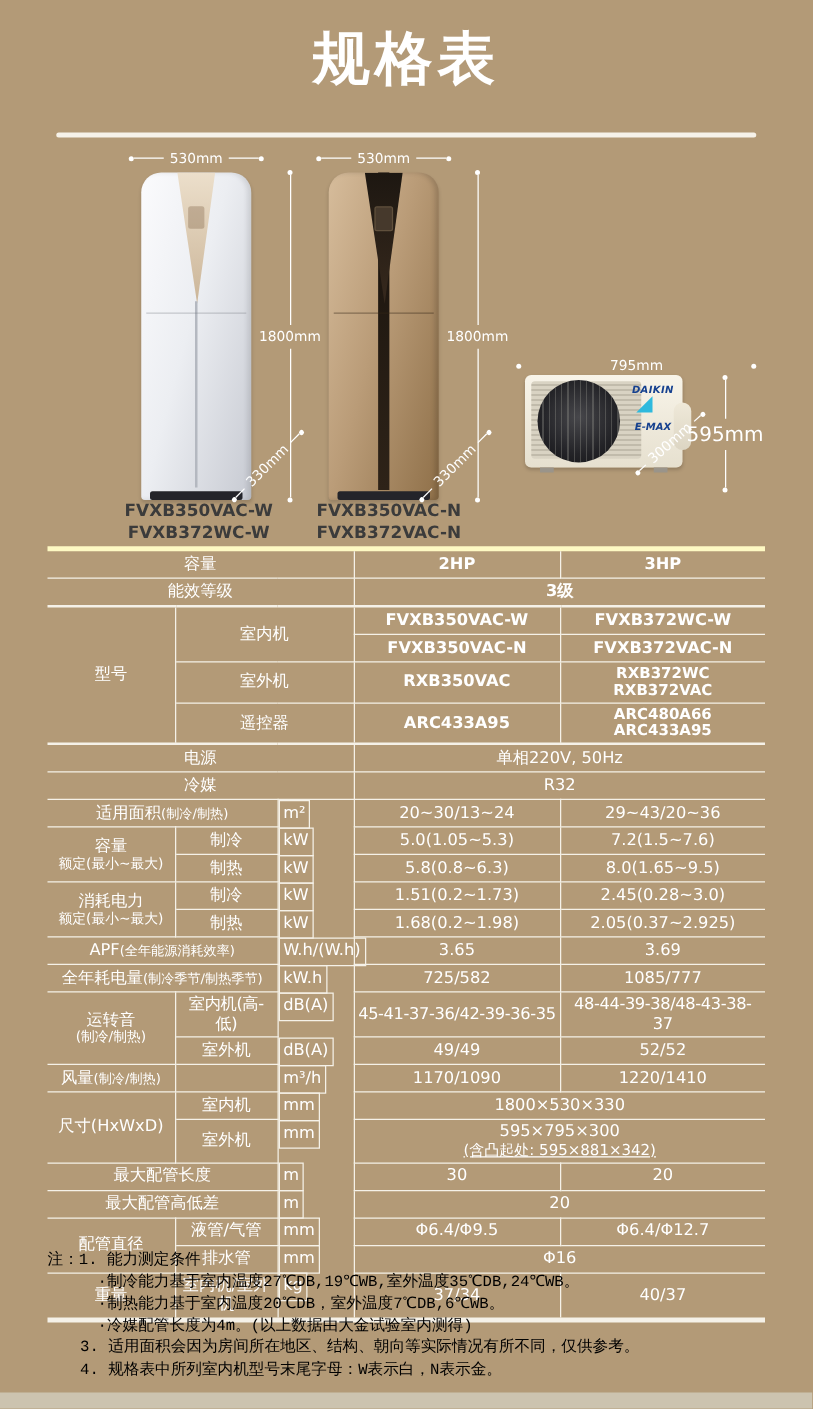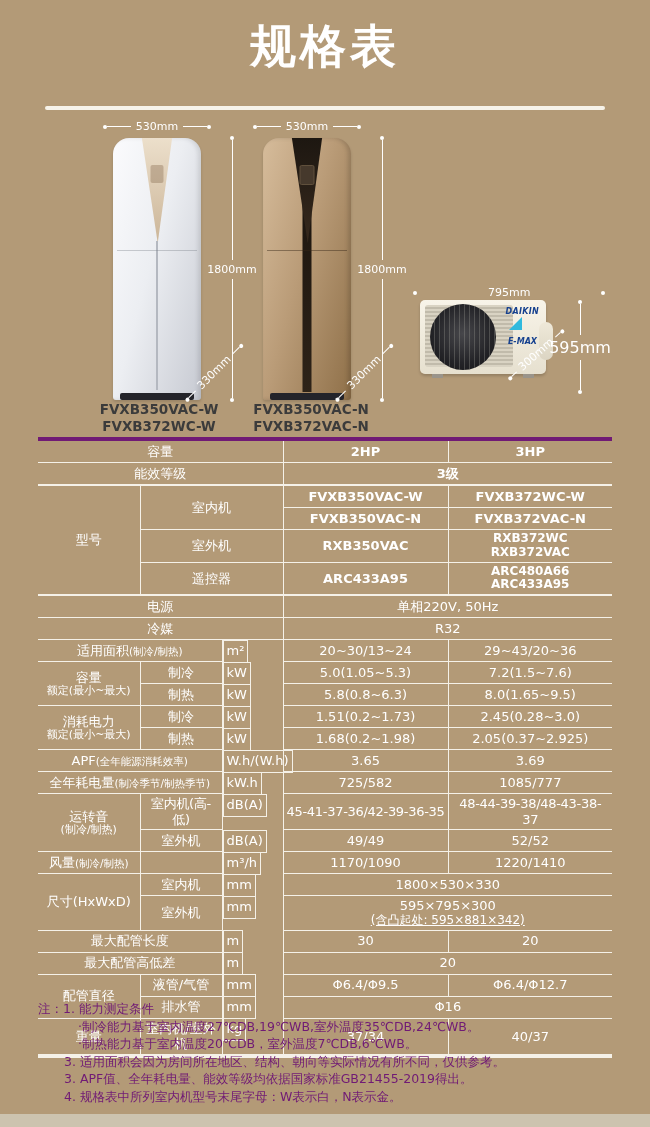--- a/index.html
+++ b/index.html
@@ -123,21 +123,21 @@
   
   .caption {
     position:absolute; text-align:center; color:#3b3b3b;
     font-weight:bold; font-size:13.5px; line-height:16.5px;
   }
   .caption-left  { left:85px;  top:281px; width:148px; }
   .caption-right { left:235px; top:281px; width:152px; }
   
   .spec-wrap {
     position:absolute; left:38px; top:437px; width:574px;
-    border-top:4px solid #701a75; border-bottom:4px solid #f5f1e8;
+    border-top:4px solid #fef9c3; border-bottom:4px solid #f5f1e8;
   }
   table.spec {
     width:100%; border-collapse:collapse; border-style:hidden;
     table-layout:fixed; color:#ffffff;
   }
   table.spec td {
     border:1px solid #f5f1e8; padding:2px 3px;
     font-size:13px; line-height:1.2; text-align:center;
     vertical-align:middle; height:17px; overflow:hidden;
   }
@@ -145,21 +145,21 @@
   td.label { text-align:left; padding-left:8px; }
   td .sub { font-size:10.5px; }
   td .line2 { display:block; font-size:11px; line-height:1.15; }
   td.b { font-weight:bold; }
   td.sm span { display:block; font-size:12px; line-height:1.15; }
   td.cond { font-size:11px; letter-spacing:-.3px; padding-left:1px; padding-right:1px; }
   td.val .line2.big { font-size:12px;text-decoration:underline; }
   
   .notes {
     position:absolute; left:38px; top:1000px; width:588px;
-    color:#701a75; font-size:12.5px; line-height:17.5px;
+    color:#000000; font-size:12.5px; line-height:17.5px;font-family:Liberation Mono, monospace;
   }
   .notes div { white-space:nowrap; }
   .notes .n0 { padding-left:0; }
   .notes .n1 { padding-left:40px; }
   .notes .n2 { padding-left:26px; }
   .bottom-strip {
     position:absolute; left:0; bottom:0; width:100%; height:13px; background:#ccc3af;
   }
 </style>
 </head>
@@ -432,19 +432,19 @@
             <td class="val"><span>40/37</span></td>
           </tr>
         </tbody>
     </table>
   </div>
 
   <div class="notes" id="notes">
       <div class="n0">注：1. 能力测定条件</div>
       <div class="n1">·制冷能力基于室内温度27℃DB,19℃WB,室外温度35℃DB,24℃WB。</div>
       <div class="n1">·制热能力基于室内温度20℃DB，室外温度7℃DB,6℃WB。</div>
+      <div class="n1">·冷媒配管长度为4m。(以上数据由大金试验室内测得)</div>
       <div class="n2">3. 适用面积会因为房间所在地区、结构、朝向等实际情况有所不同，仅供参考。</div>
-      <div class="n2">3. APF值、全年耗电量、能效等级均依据国家标准GB21455-2019得出。</div>
       <div class="n2">4. 规格表中所列室内机型号末尾字母：W表示白，N表示金。</div>
     </div>
 
   <div class="bottom-strip"></div>
 </div>
 
 </body></html>

